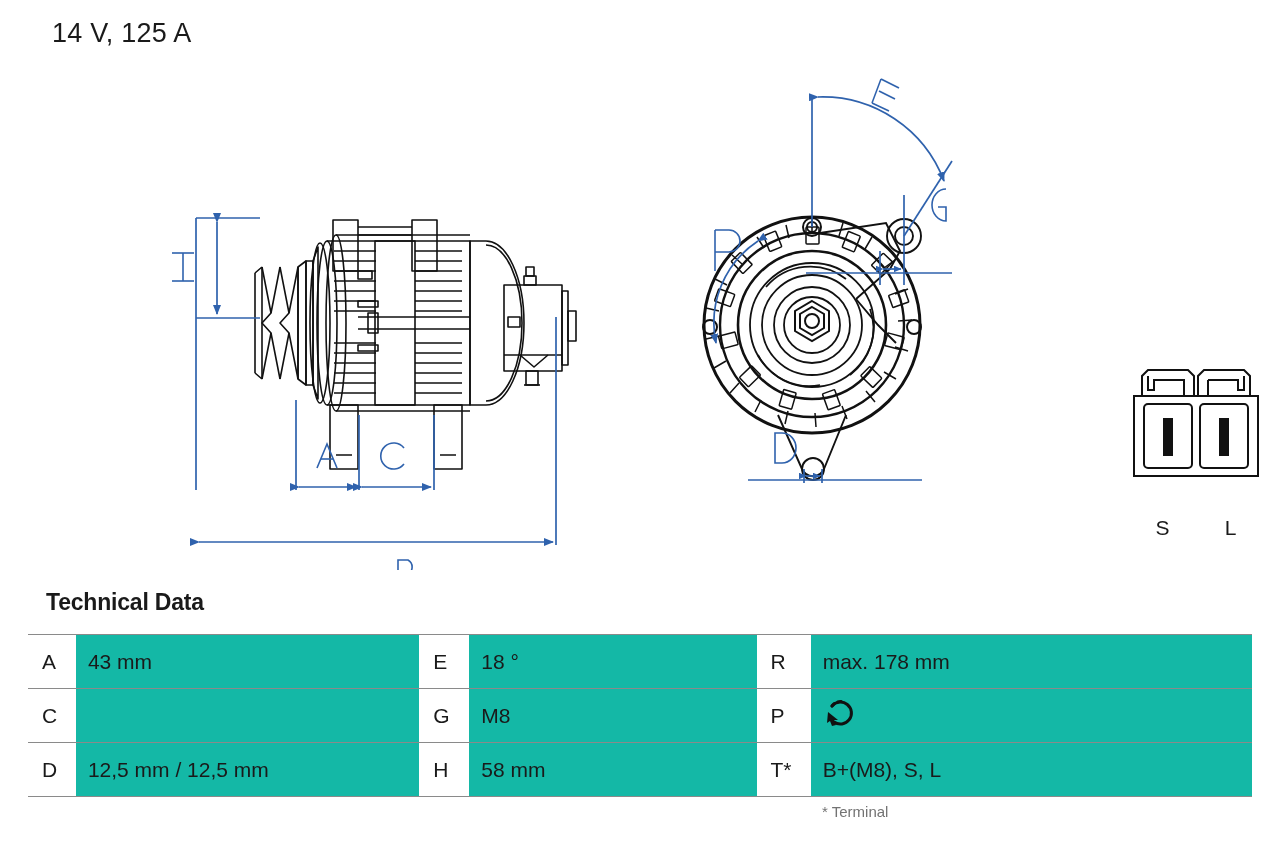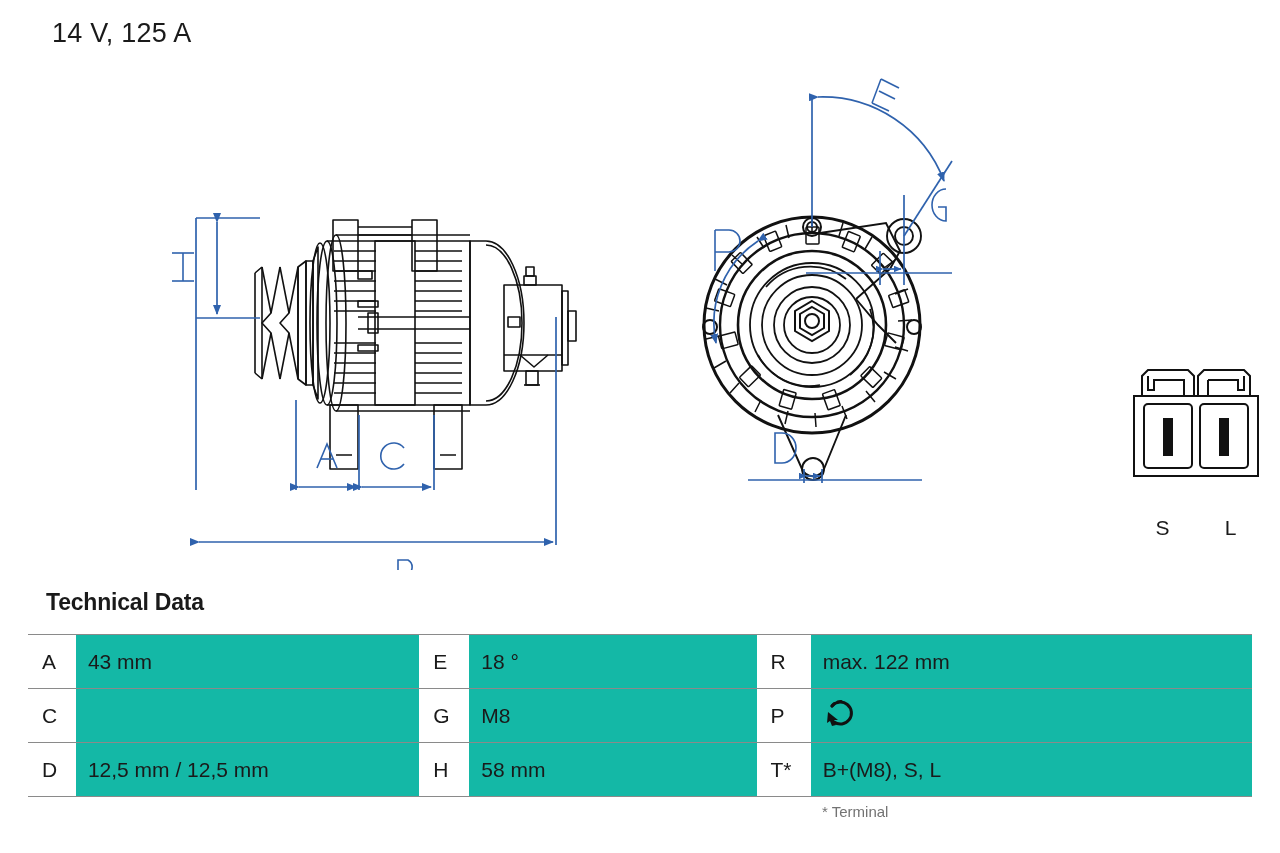--- a/index.html
+++ b/index.html
@@ -372,21 +372,21 @@
   <div id="td-heading">Technical Data</div>
 
   <table id="tech-table">
     <tbody>
       <tr>
         <td class="key c-k1">A</td>
         <td class="c-v1">43 mm</td>
         <td class="key c-k2">E</td>
         <td class="c-v2">18 °</td>
         <td class="key c-k3">R</td>
-        <td class="c-v3">max. 122 mm</td>
+        <td class="c-v3">max. 178 mm</td>
       </tr>
       <tr>
         <td class="key c-k1">C</td>
         <td class="c-v1"></td>
         <td class="key c-k2">G</td>
         <td class="c-v2">M8</td>
         <td class="key c-k3">P</td>
         <td class="c-v3">
           <span class="rot-icon">
             <svg width="34" height="32" viewBox="0 0 34 32" xmlns="http://www.w3.org/2000/svg">

